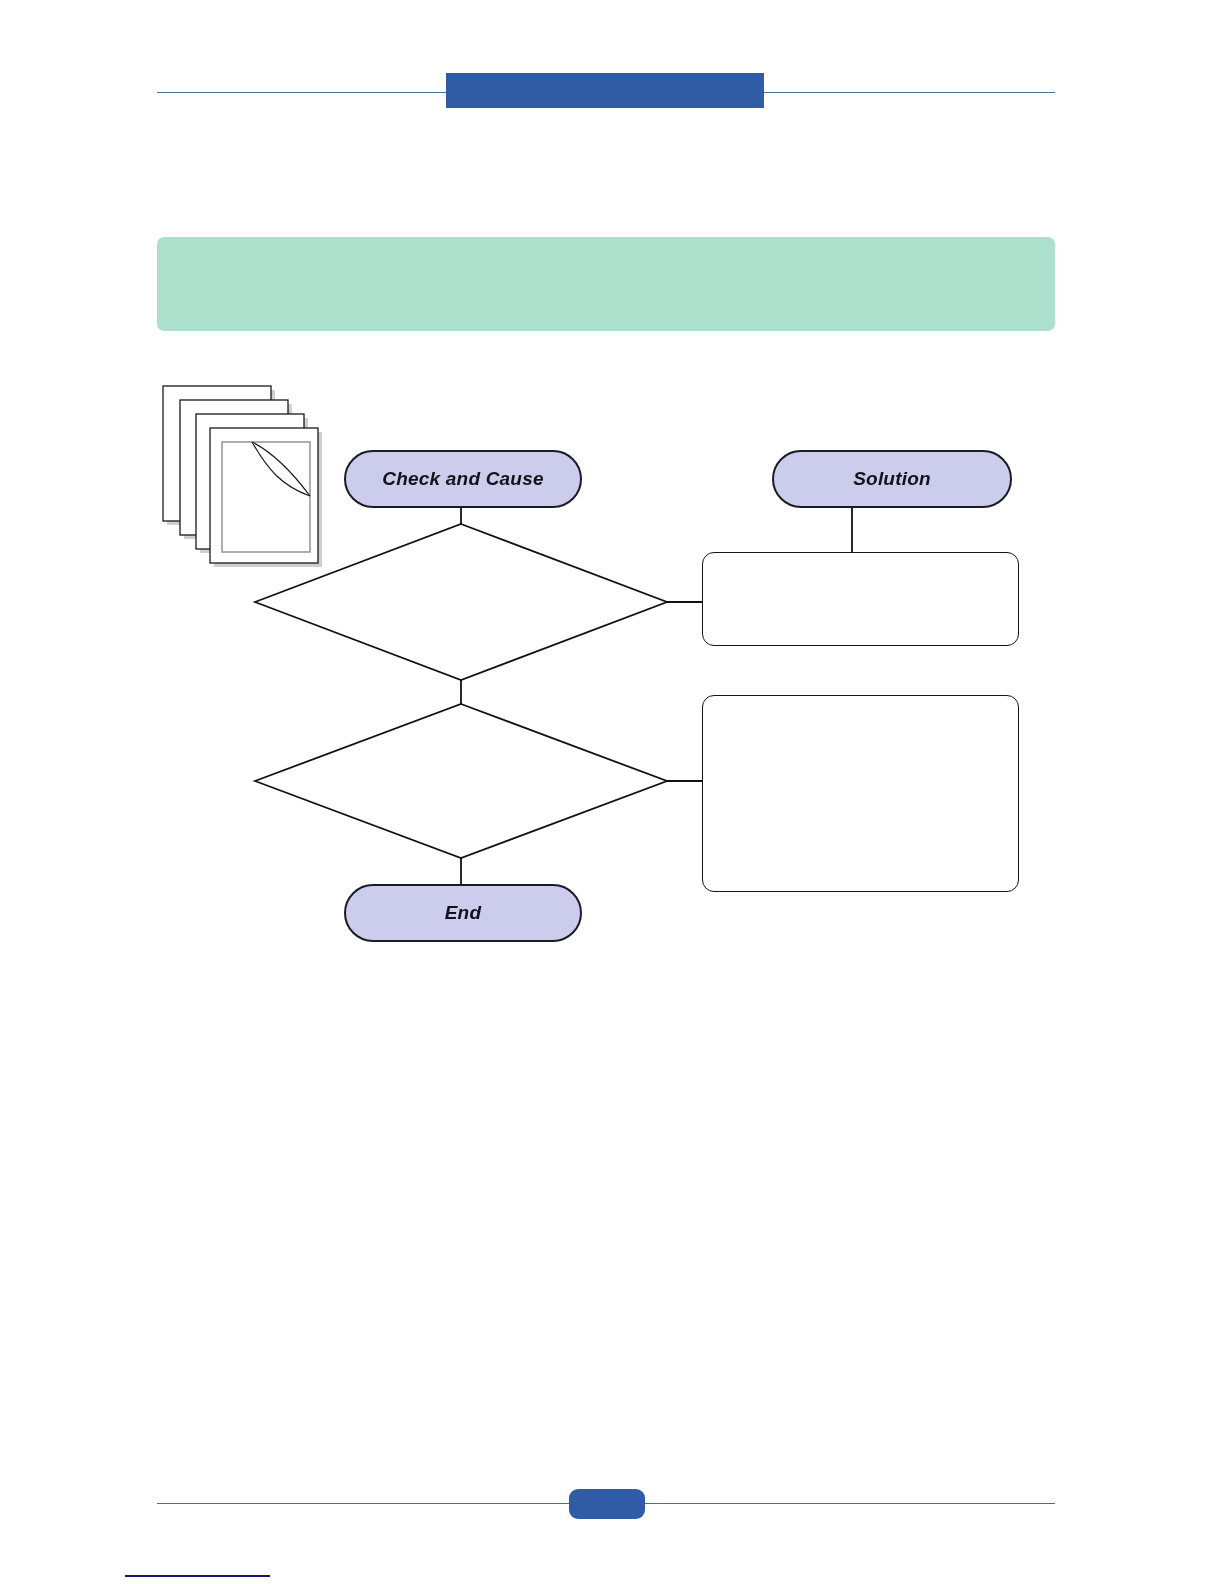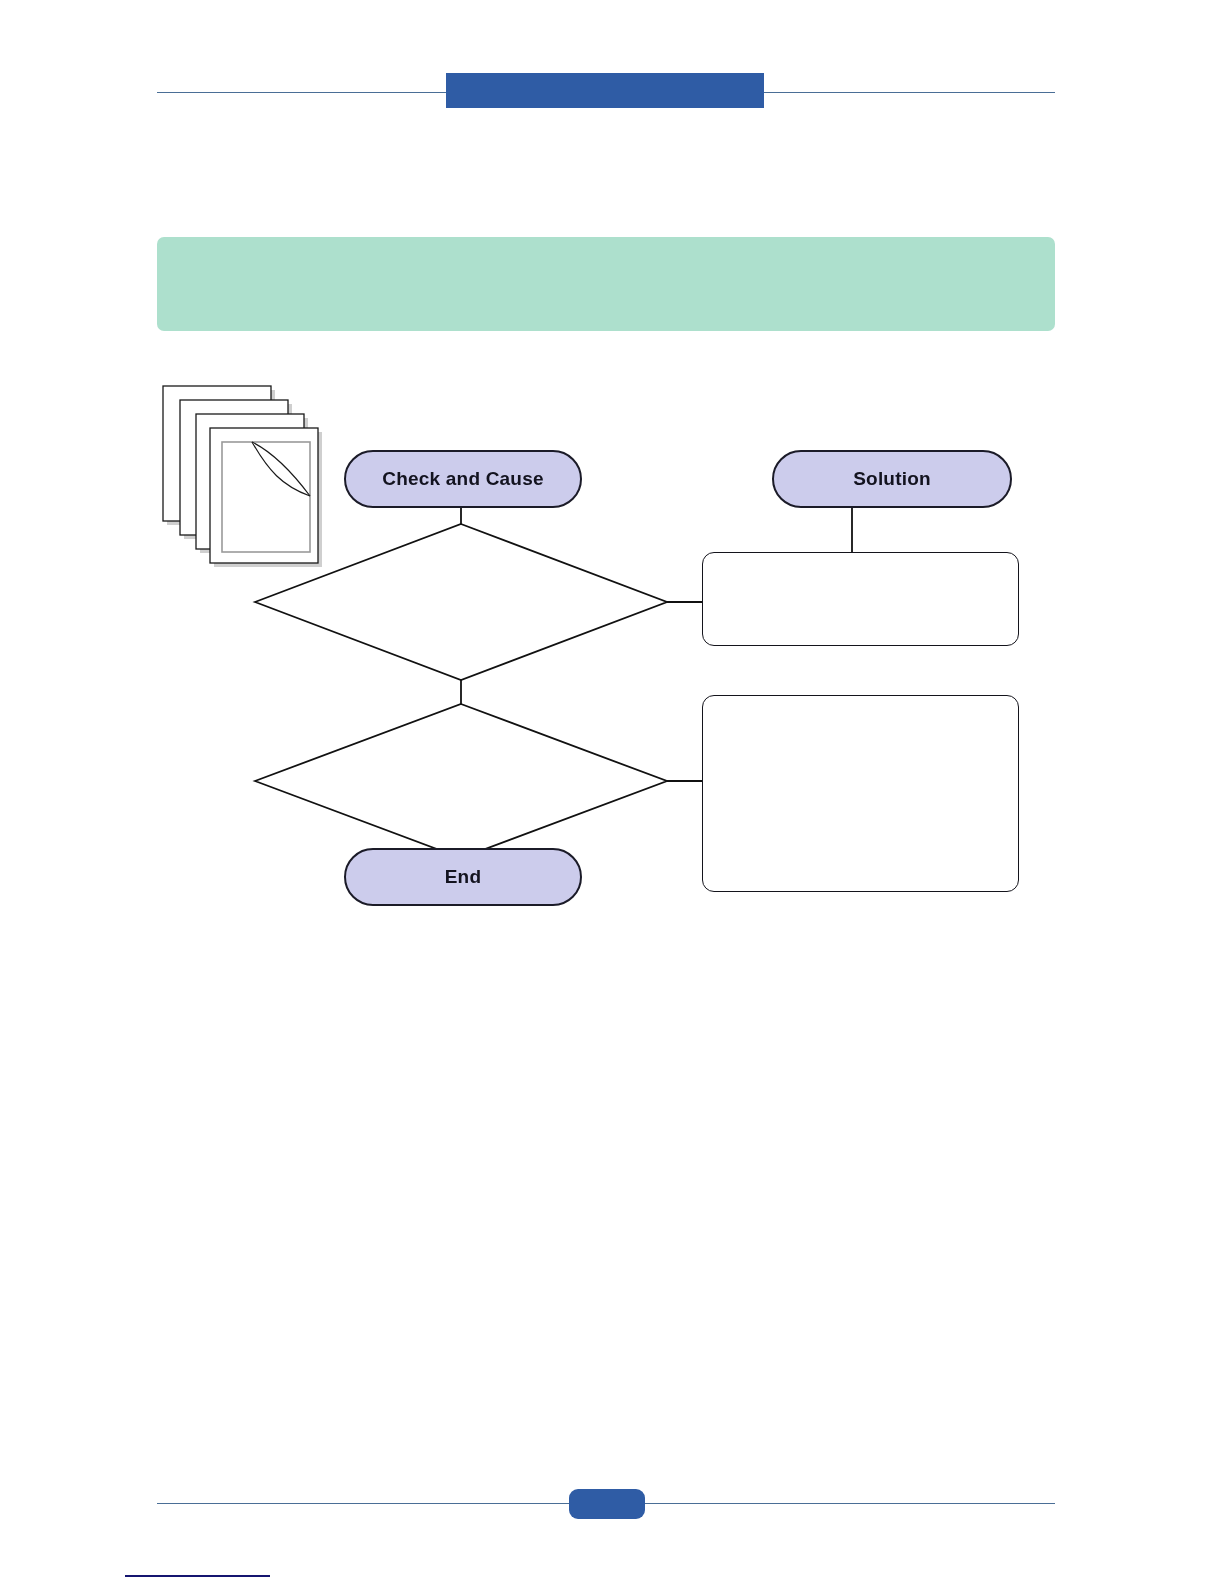--- a/index.html
+++ b/index.html
@@ -22,38 +22,38 @@
     background:#2f5ca5;
   }
 
   
   .note-box {
     position:absolute; left:157px; top:237px; width:898px; height:94px;
     background:#ade0cd; border-radius:7px;
   }
 
   
-  .flow { position:absolute; left:0; top:0; width:1224px; height:1166px; }
+  .flow { position:absolute; left:0; top:0; width:1224px; height:1166px;font-style:italic; }
   .flow svg { position:absolute; left:0; top:0; }
 
   
   .pill {
     position:absolute;
     background:#ccccec;
     border:2px solid #1b1b28;
     border-radius:999px;
     display:flex; align-items:center; justify-content:center;
     color:#13131f;
     font-weight:bold;
     font-size:19px;
     letter-spacing:0.2px;
   }
   .pill-check { left:344px; top:450px; width:234px; height:54px; }
   .pill-solution { left:772px; top:450px; width:236px; height:54px; }
-  .pill-end { left:344px; top:848px; width:234px; height:54px; }
+  .pill-end { left:344px; top:884px; width:234px; height:54px; }
 
   
   .sol-box {
     position:absolute;
     background:#ffffff;
     border:1.6px solid #14141c;
     border-radius:12px;
   }
   .sol-box-1 { left:702px; top:552px; width:315px; height:92px; }
   .sol-box-2 { left:702px; top:695px; width:315px; height:195px; }

